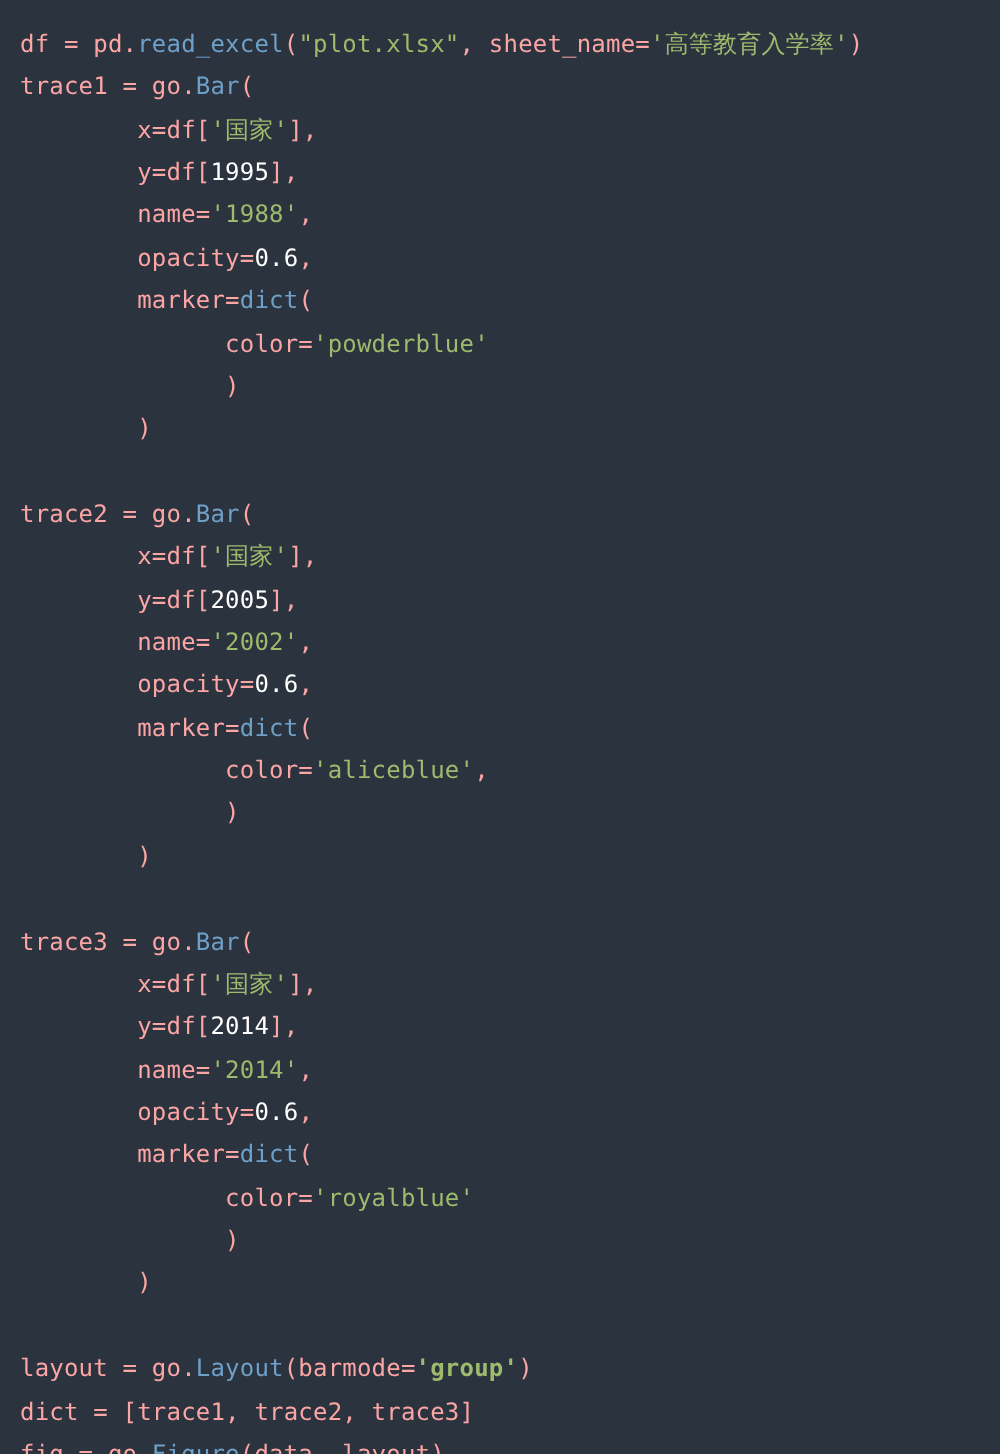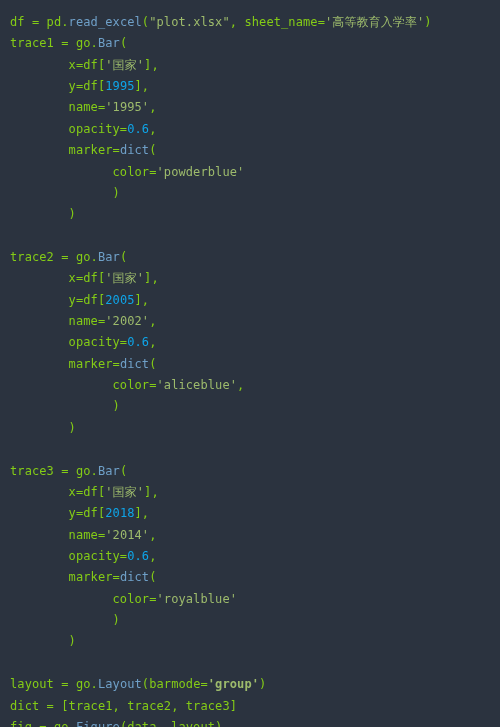--- a/index.html
+++ b/index.html
@@ -13,53 +13,53 @@
   pre.code {
     margin: 0;
     padding: 12px 10px 12px 10px;
     font-family: Consolas, "DejaVu Sans Mono", Menlo, monospace;
     font-size: 12px;
     line-height: 1.78;
     color: #c0c6cf;
     white-space: pre;
     letter-spacing: 0.1px;
   }
-  .def  { color: #84cc16; }  
+  .def  { color: #fca5a5; }  
   .fn   { color: #6fa0c8; }  
   .str  { color: #9dbb6c; }  
-  .num  { color: #0ea5e9; }  
+  .num  { color: #ffffff; }  
   .kw   { color: #9dbb6c; font-weight: bold; }  
 </style>
 </head>
 <body>
 
 <pre class="code"><span class="def">df = pd.</span><span class="fn">read_excel</span><span class="def">(</span><span class="str">"plot.xlsx"</span><span class="def">, sheet_name=</span><span class="str">'高等教育入学率'</span><span class="def">)</span>
 <span class="def">trace1 = go.</span><span class="fn">Bar</span><span class="def">(</span>
 <span class="def">        x=df[</span><span class="str">'国家'</span><span class="def">],</span>
 <span class="def">        y=df[</span><span class="num">1995</span><span class="def">],</span>
-<span class="def">        name=</span><span class="str">'1995'</span><span class="def">,</span>
+<span class="def">        name=</span><span class="str">'1988'</span><span class="def">,</span>
 <span class="def">        opacity=</span><span class="num">0.6</span><span class="def">,</span>
 <span class="def">        marker=</span><span class="fn">dict</span><span class="def">(</span>
 <span class="def">              color=</span><span class="str">'powderblue'</span>
 <span class="def">              )</span>
 <span class="def">        )</span>
 <span class="def"></span>
 <span class="def">trace2 = go.</span><span class="fn">Bar</span><span class="def">(</span>
 <span class="def">        x=df[</span><span class="str">'国家'</span><span class="def">],</span>
 <span class="def">        y=df[</span><span class="num">2005</span><span class="def">],</span>
 <span class="def">        name=</span><span class="str">'2002'</span><span class="def">,</span>
 <span class="def">        opacity=</span><span class="num">0.6</span><span class="def">,</span>
 <span class="def">        marker=</span><span class="fn">dict</span><span class="def">(</span>
 <span class="def">              color=</span><span class="str">'aliceblue'</span><span class="def">,</span>
 <span class="def">              )</span>
 <span class="def">        )</span>
 <span class="def"></span>
 <span class="def">trace3 = go.</span><span class="fn">Bar</span><span class="def">(</span>
 <span class="def">        x=df[</span><span class="str">'国家'</span><span class="def">],</span>
-<span class="def">        y=df[</span><span class="num">2018</span><span class="def">],</span>
+<span class="def">        y=df[</span><span class="num">2014</span><span class="def">],</span>
 <span class="def">        name=</span><span class="str">'2014'</span><span class="def">,</span>
 <span class="def">        opacity=</span><span class="num">0.6</span><span class="def">,</span>
 <span class="def">        marker=</span><span class="fn">dict</span><span class="def">(</span>
 <span class="def">              color=</span><span class="str">'royalblue'</span>
 <span class="def">              )</span>
 <span class="def">        )</span>
 <span class="def"></span>
 <span class="def">layout = go.</span><span class="fn">Layout</span><span class="def">(barmode=</span><span class="kw">'group'</span><span class="def">)</span>
 <span class="def">dict = [trace1, trace2, trace3]</span>
 <span class="def">fig = go.</span><span class="fn">Figure</span><span class="def">(data, layout)</span>

